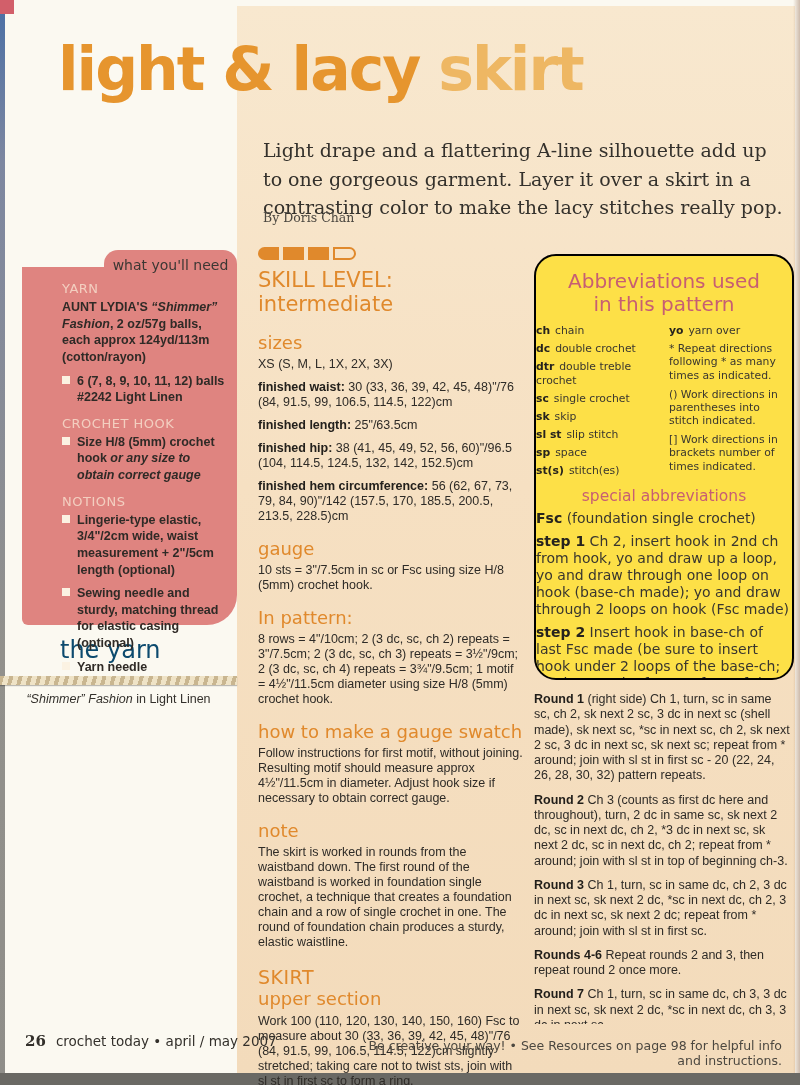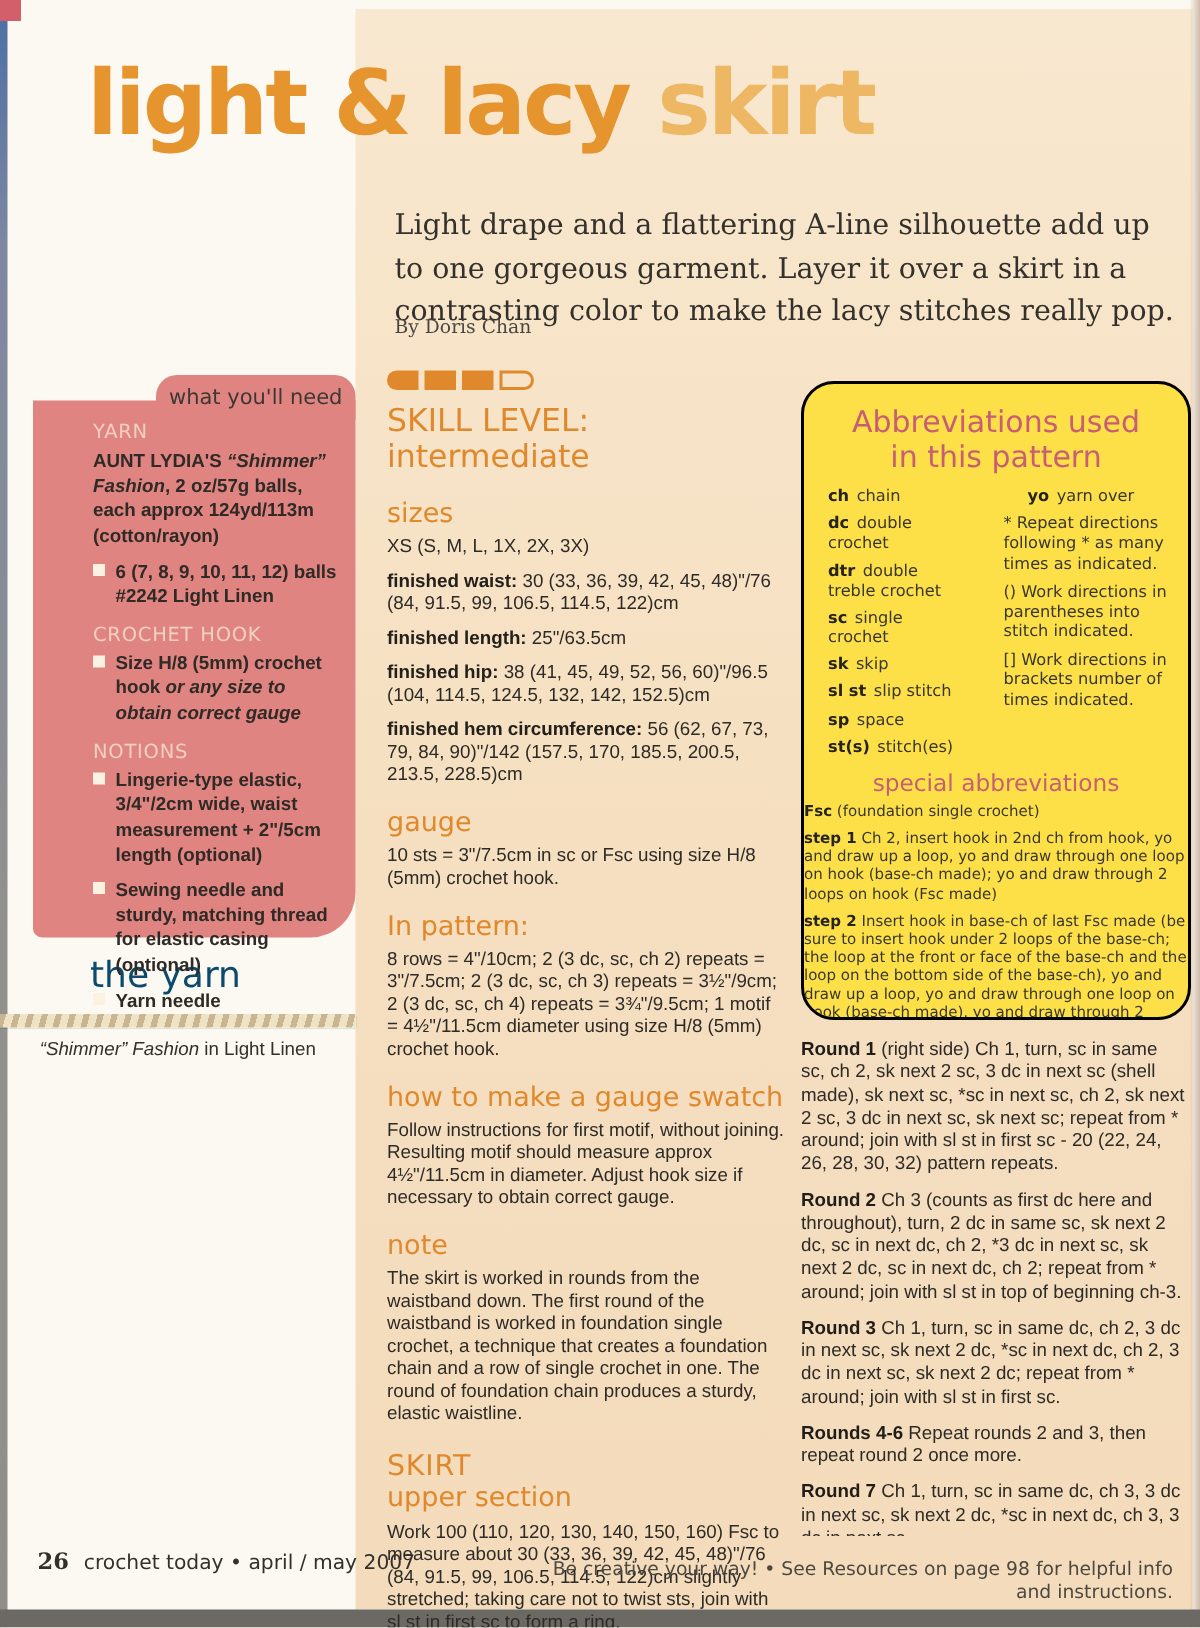--- a/index.html
+++ b/index.html
@@ -69,25 +69,25 @@
   .upper-h{font-family:"DejaVu Sans",sans-serif;font-size:18px;color:#e0892c;margin:0 0 5px;}
 
   
   .abbr{position:absolute;left:534px;top:254px;width:260px;height:426px;box-sizing:border-box;
         background:#fde047;border:2px solid #000000;border-radius:22px;
         padding:12px 0 8px;overflow:hidden;z-index:1;
         font-family:"DejaVu Sans",sans-serif;}
   .abbr-title{font-size:20px;line-height:1.15;color:#c75e73;text-align:center;margin:2px 0 8px;}
   .abbr-grid{display:flex;gap:10px;font-size:10.8px;line-height:1.22;color:#39362f;}
   .abbr-col{flex:1;}
-  .abbr-item{margin:0 16px 5px;}
+  .abbr-item{margin:0 0 5px;}
   .abbr-item b{margin-right:5px;color:#26231e;}
   .abbr-par{margin:0 0 6px;}
   .abbr-special{font-size:15.5px;color:#c75e73;text-align:center;margin:4px 0 5px;}
-  .abbr-body{font-size:10px;line-height:1.22;color:#39362f;}
+  .abbr-body{font-size:14px;line-height:1.22;color:#39362f;}
   .abbr-body p{margin:0 0 6px;}
   .abbr-body b{color:#26231e;}
 
   
   .rounds{position:absolute;left:534px;top:692px;width:256px;height:332px;overflow:hidden;}
   .rounds p{font-size:12.5px;line-height:1.22;margin:0 0 9px;color:#2e2b27;}
   .rounds b{color:#201d19;}
 
   
   .foot-left{position:absolute;left:25px;top:1032px;font-size:13px;color:#33302b;white-space:nowrap;}

